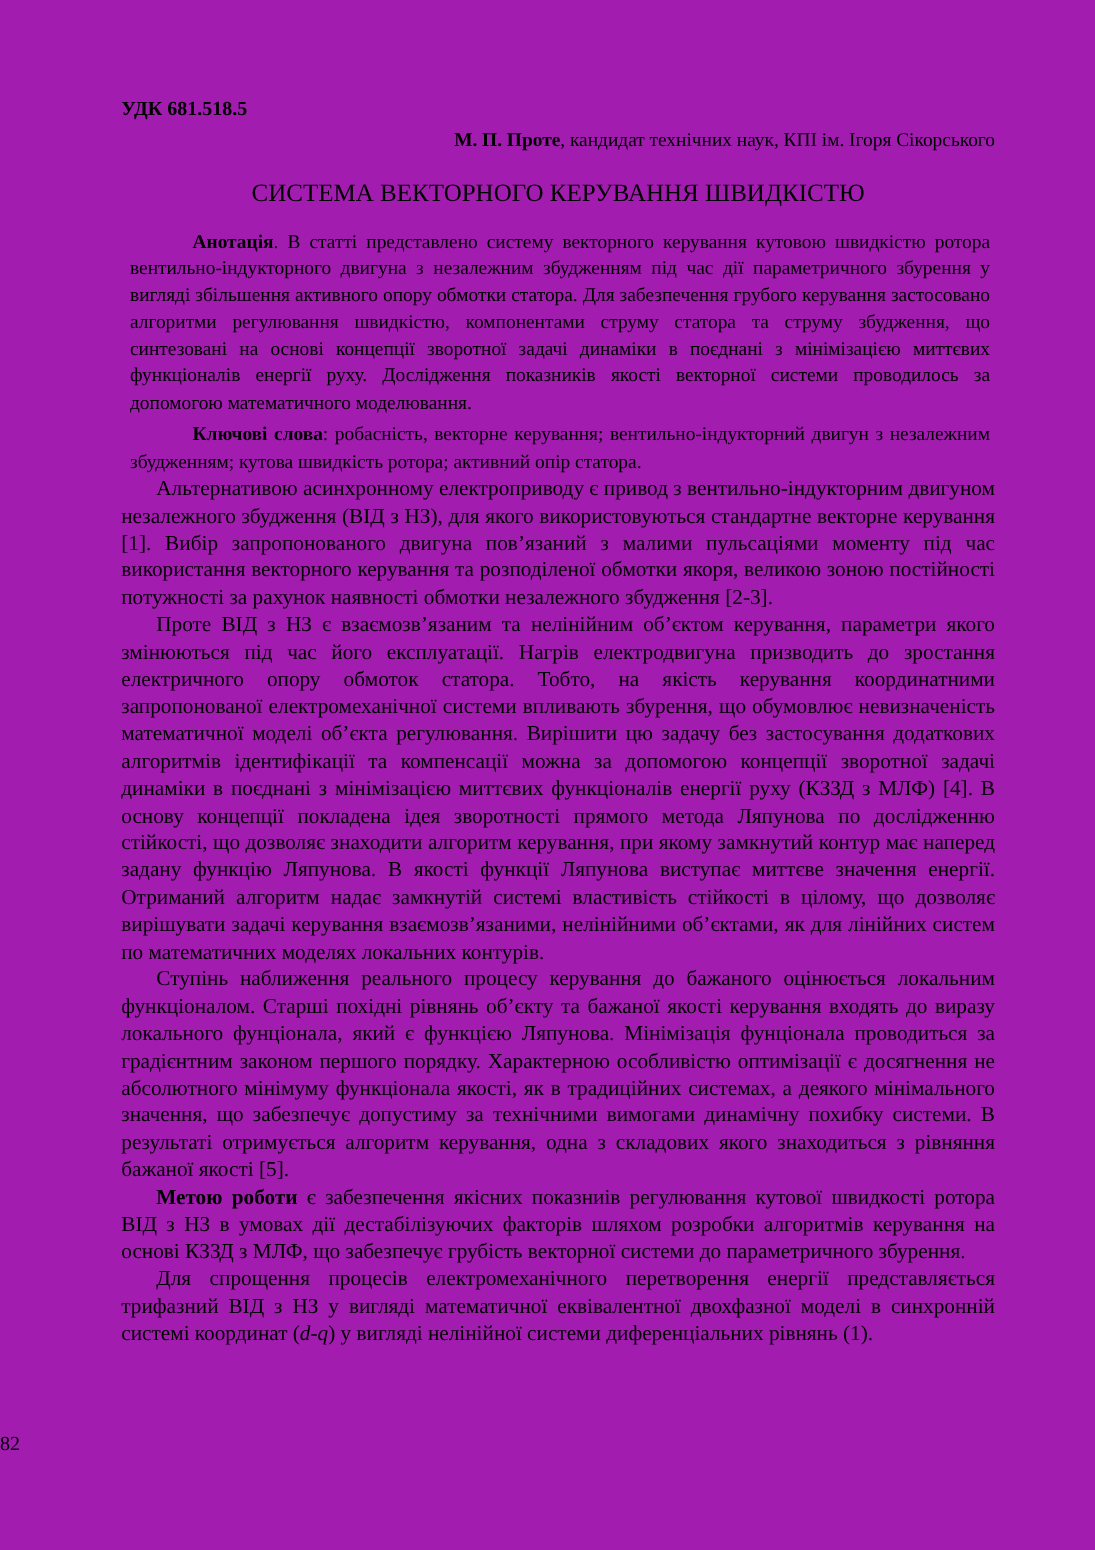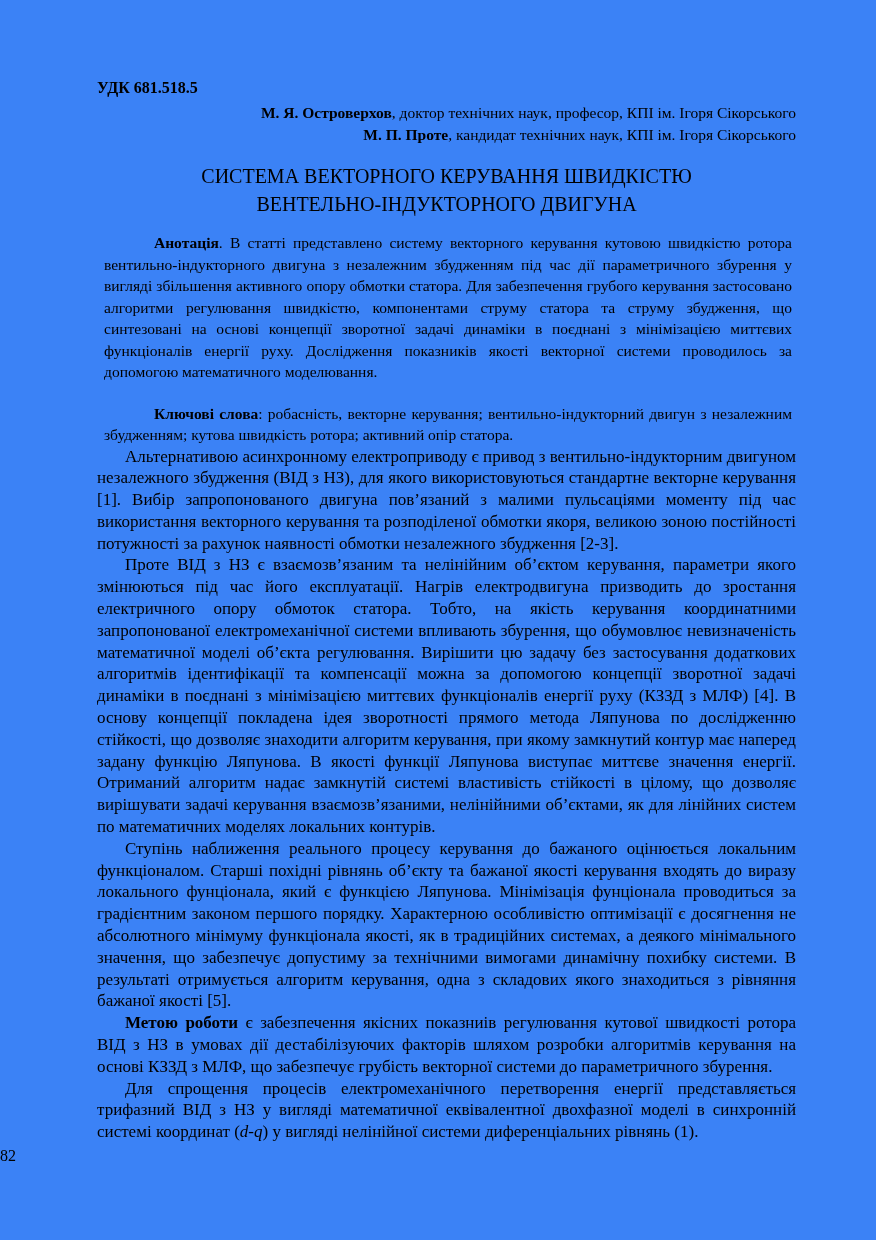--- a/index.html
+++ b/index.html
@@ -2,21 +2,21 @@
 <html lang="uk"><head>
 <meta charset="utf-8">
 <style>
   html, body { margin: 0; padding: 0; background: #ffffff; }
   .page {
     position: relative;
     width: 876px;
     height: 1240px;
     box-sizing: border-box;
     padding: 78px 80px 0 97px;
-    background: #3b82f6;
+    background: #a21caf;
     color: #000000;
     font-family: "Liberation Serif", "DejaVu Serif", serif;
     overflow: hidden;
   }
   .udc {
     font-size: 16px;
     font-weight: bold;
     line-height: 20px;
     margin: 0 0 4px 0;
   }
@@ -34,21 +34,21 @@
     font-weight: normal;
     line-height: 28px;
   }
   .abstract-block {
     margin: 14px 4px 0 7px;
     font-size: 15.5px;
     line-height: 21.5px;
     text-align: justify;
   }
   .abstract-block p { margin: 0; text-indent: 50px; font-family: Liberation Serif, serif; }
-  .abstract-block p.keywords { margin-top: 20px; }
+  .abstract-block p.keywords { margin-top: 4px; }
   .abstract-block b { font-weight: bold; }
   .body-text {
     font-size: 17px;
     line-height: 21.8px;
     text-align: justify;
   }
   .body-text p { margin: 0; text-indent: 28px; }
   .page-number {
     position: absolute;
     top: 1146px;
@@ -60,27 +60,25 @@
   }
 </style>
 </head>
 <body>
 
 <div class="page">
 
   <p class="udc">УДК 681.518.5</p>
 
   <div class="authors">
-    <div><span class="author-name">М. Я. Островерхов</span><span>, доктор технічних наук, професор, КПІ ім. Ігоря Сікорського</span></div>
     <div><span class="author-name">М. П. Проте</span><span>, кандидат технічних наук, КПІ ім. Ігоря Сікорського</span></div>
   </div>
 
   <h1 class="title">
     <span>СИСТЕМА ВЕКТОРНОГО КЕРУВАННЯ ШВИДКІСТЮ</span><br>
-    <span>ВЕНТЕЛЬНО-ІНДУКТОРНОГО ДВИГУНА</span>
   </h1>
 
   <div class="abstract-block">
     <p><b>Анотація</b><span>. В статті представлено систему векторного керування кутовою швидкістю ротора вентильно-індукторного двигуна з незалежним збудженням під час дії параметричного збурення у вигляді збільшення активного опору обмотки статора. Для забезпечення грубого керування застосовано алгоритми регулювання швидкістю, компонентами струму статора та струму збудження, що синтезовані на основі концепції зворотної задачі динаміки в поєднані з мінімізацією миттєвих функціоналів енергії руху. Дослідження показників якості векторної системи проводилось за допомогою математичного моделювання.</span></p>
     <p class="keywords"><b>Ключові слова</b><span>: робасність, векторне керування; вентильно-індукторний двигун з незалежним збудженням; кутова швидкість ротора; активний опір статора.</span></p>
   </div>
 
   <div class="body-text">
     <p>Альтернативою асинхронному електроприводу є привод з вентильно-індукторним двигуном незалежного збудження (ВІД з НЗ), для якого використовуються стандартне векторне керування [1]. Вибір запропонованого двигуна пов’язаний з малими пульсаціями моменту під час використання векторного керування та розподіленої обмотки якоря, великою зоною постійності потужності за рахунок наявності обмотки незалежного збудження [2-3].</p>
     <p>Проте ВІД з НЗ є взаємозв’язаним та нелінійним об’єктом керування, параметри якого змінюються під час його експлуатації. Нагрів електродвигуна призводить до зростання електричного опору обмоток статора. Тобто, на якість керування координатними запропонованої електромеханічної системи впливають збурення, що обумовлює невизначеність математичної моделі об’єкта регулювання. Вирішити цю задачу без застосування додаткових алгоритмів ідентифікації та компенсації можна за допомогою концепції зворотної задачі динаміки в поєднані з мінімізацією миттєвих функціоналів енергії руху (КЗЗД з МЛФ) [4]. В основу концепції покладена ідея зворотності прямого метода Ляпунова по дослідженню стійкості, що дозволяє знаходити алгоритм керування, при якому замкнутий контур має наперед задану функцію Ляпунова. В якості функції Ляпунова виступає миттєве значення енергії. Отриманий алгоритм надає замкнутій системі властивість стійкості в цілому, що дозволяє вирішувати задачі керування взаємозв’язаними, нелінійними об’єктами, як для лінійних систем по математичних моделях локальних контурів.</p>

